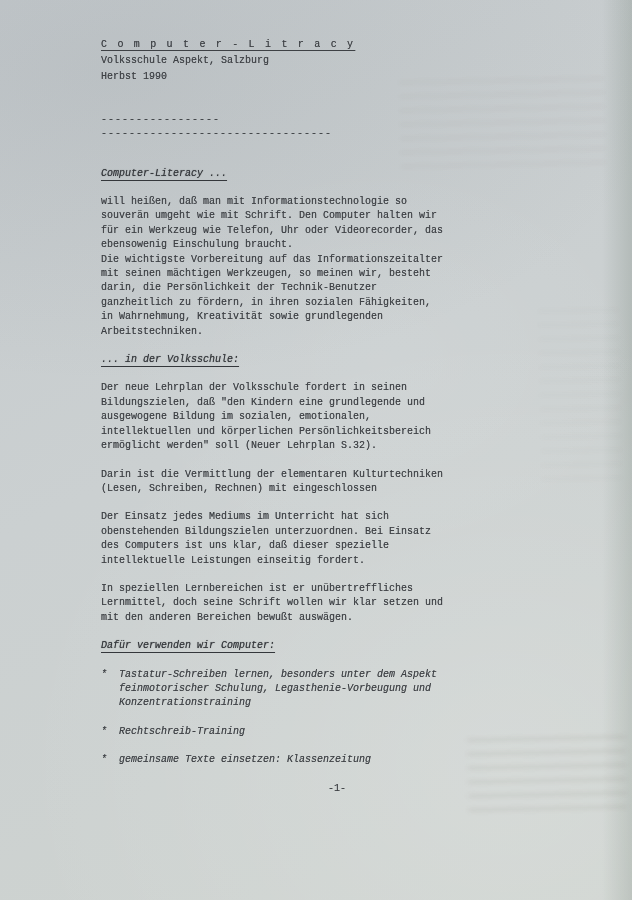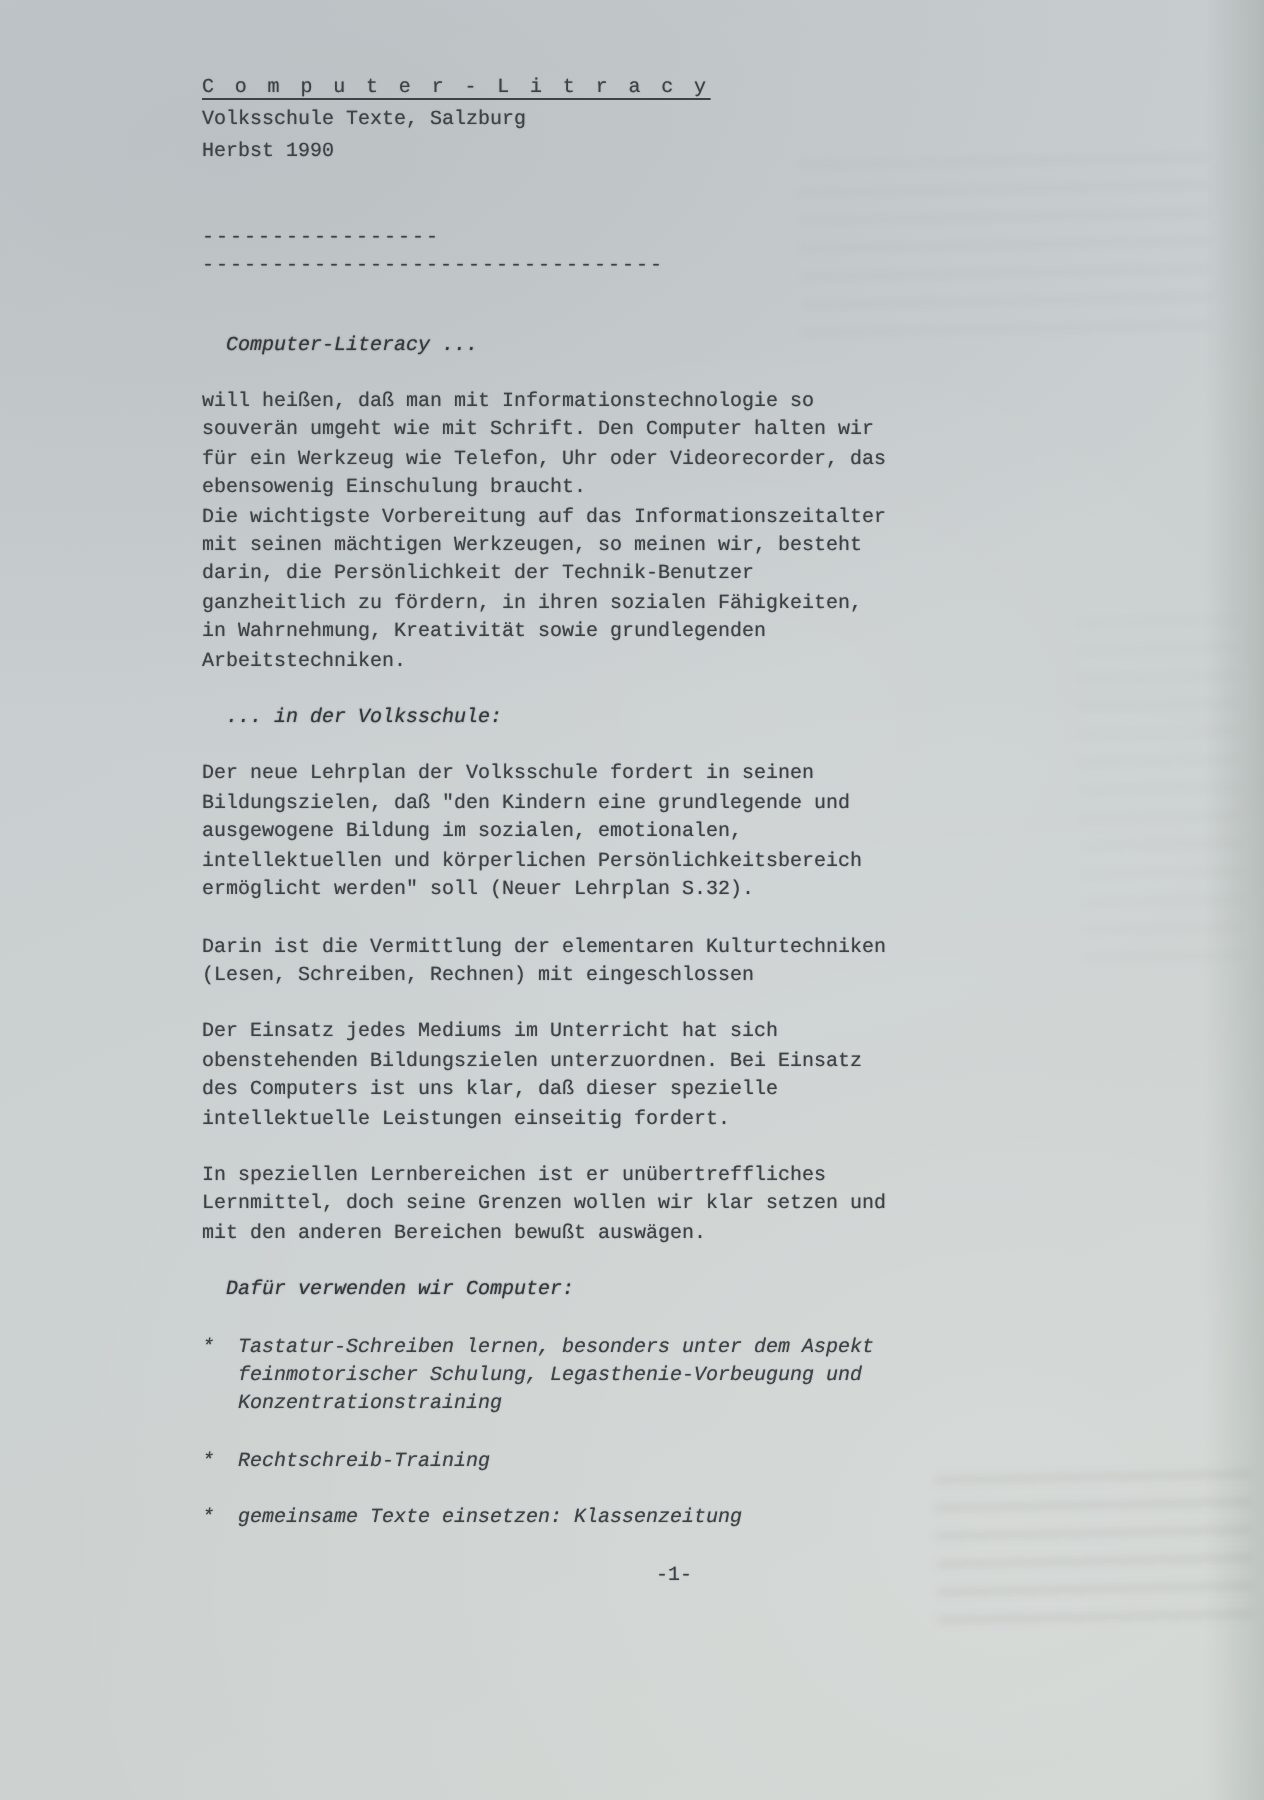--- a/index.html
+++ b/index.html
@@ -30,43 +30,43 @@
   .doc-header { line-height:16px; margin-bottom:28px; }
   .doc-title {
     text-decoration:underline; text-underline-offset:3px;
     letter-spacing:2.2px;
   }
   .subject { font-style:italic; line-height:13.8px; margin-bottom:26px; }
   .subject .rule { font-style:normal; letter-spacing:1px; }
   .section { margin-top:14px; }
   .section-heading {
     font-style:italic; color:#34373b;
-    text-underline-offset:3.5px;
-    margin:14px 12px; text-shadow:0 0 0.8px rgba(52,55,59,0.8);
+    text-decoration:underline; text-underline-offset:3.5px;
+    margin:14px 0; text-shadow:0 0 0.8px rgba(52,55,59,0.8);
   }
   .para { white-space:pre-line; margin:14px 0; }
   .bullets { margin-top:14px; }
   .bullet { display:flex; font-style:italic; margin-bottom:14px; }
   .bullet-marker { flex:none; width:18px; }
   .bullet-text { white-space:pre-line; }
   .page-footer { text-align:center; margin-top:12px; }
 </style>
 </head>
 <body>
 
 <div class="photo">
   <div class="ghost g1"></div>
   <div class="ghost g2"></div>
   <div class="ghost g3"></div>
 
   <div class="content">
 
     <div class="doc-header">
       <div class="doc-title">C o m p u t e r - L i t r a c y</div>
-      <div>Volksschule Texte, Salzburg</div>
+      <div>Volksschule Aspekt, Salzburg</div>
       <div>Herbst 1990</div>
     </div>
 
     <div class="subject">
       <div class="rule">-----------------</div>
       <div class="rule">---------------------------------</div>
     </div>
 
     <div class="section">
       <div class="section-heading">Computer-Literacy ...</div>
@@ -92,21 +92,21 @@
       <div class="para">Darin ist die Vermittlung der elementaren Kulturtechniken
 (Lesen, Schreiben, Rechnen) mit eingeschlossen</div>
     </div>
 
     <div class="section">
       <div class="para">Der Einsatz jedes Mediums im Unterricht hat sich
 obenstehenden Bildungszielen unterzuordnen. Bei Einsatz
 des Computers ist uns klar, daß dieser spezielle
 intellektuelle Leistungen einseitig fordert.</div>
       <div class="para">In speziellen Lernbereichen ist er unübertreffliches
-Lernmittel, doch seine Grenzen wollen wir klar setzen und
+Lernmittel, doch seine Schrift wollen wir klar setzen und
 mit den anderen Bereichen bewußt auswägen.</div>
     </div>
 
     <div class="section">
       <div class="section-heading">Dafür verwenden wir Computer:</div>
       <div class="bullets">
         <div class="bullet">
           <span class="bullet-marker">*</span>
           <span class="bullet-text">Tastatur-Schreiben lernen, besonders unter dem Aspekt
 feinmotorischer Schulung, Legasthenie-Vorbeugung und

